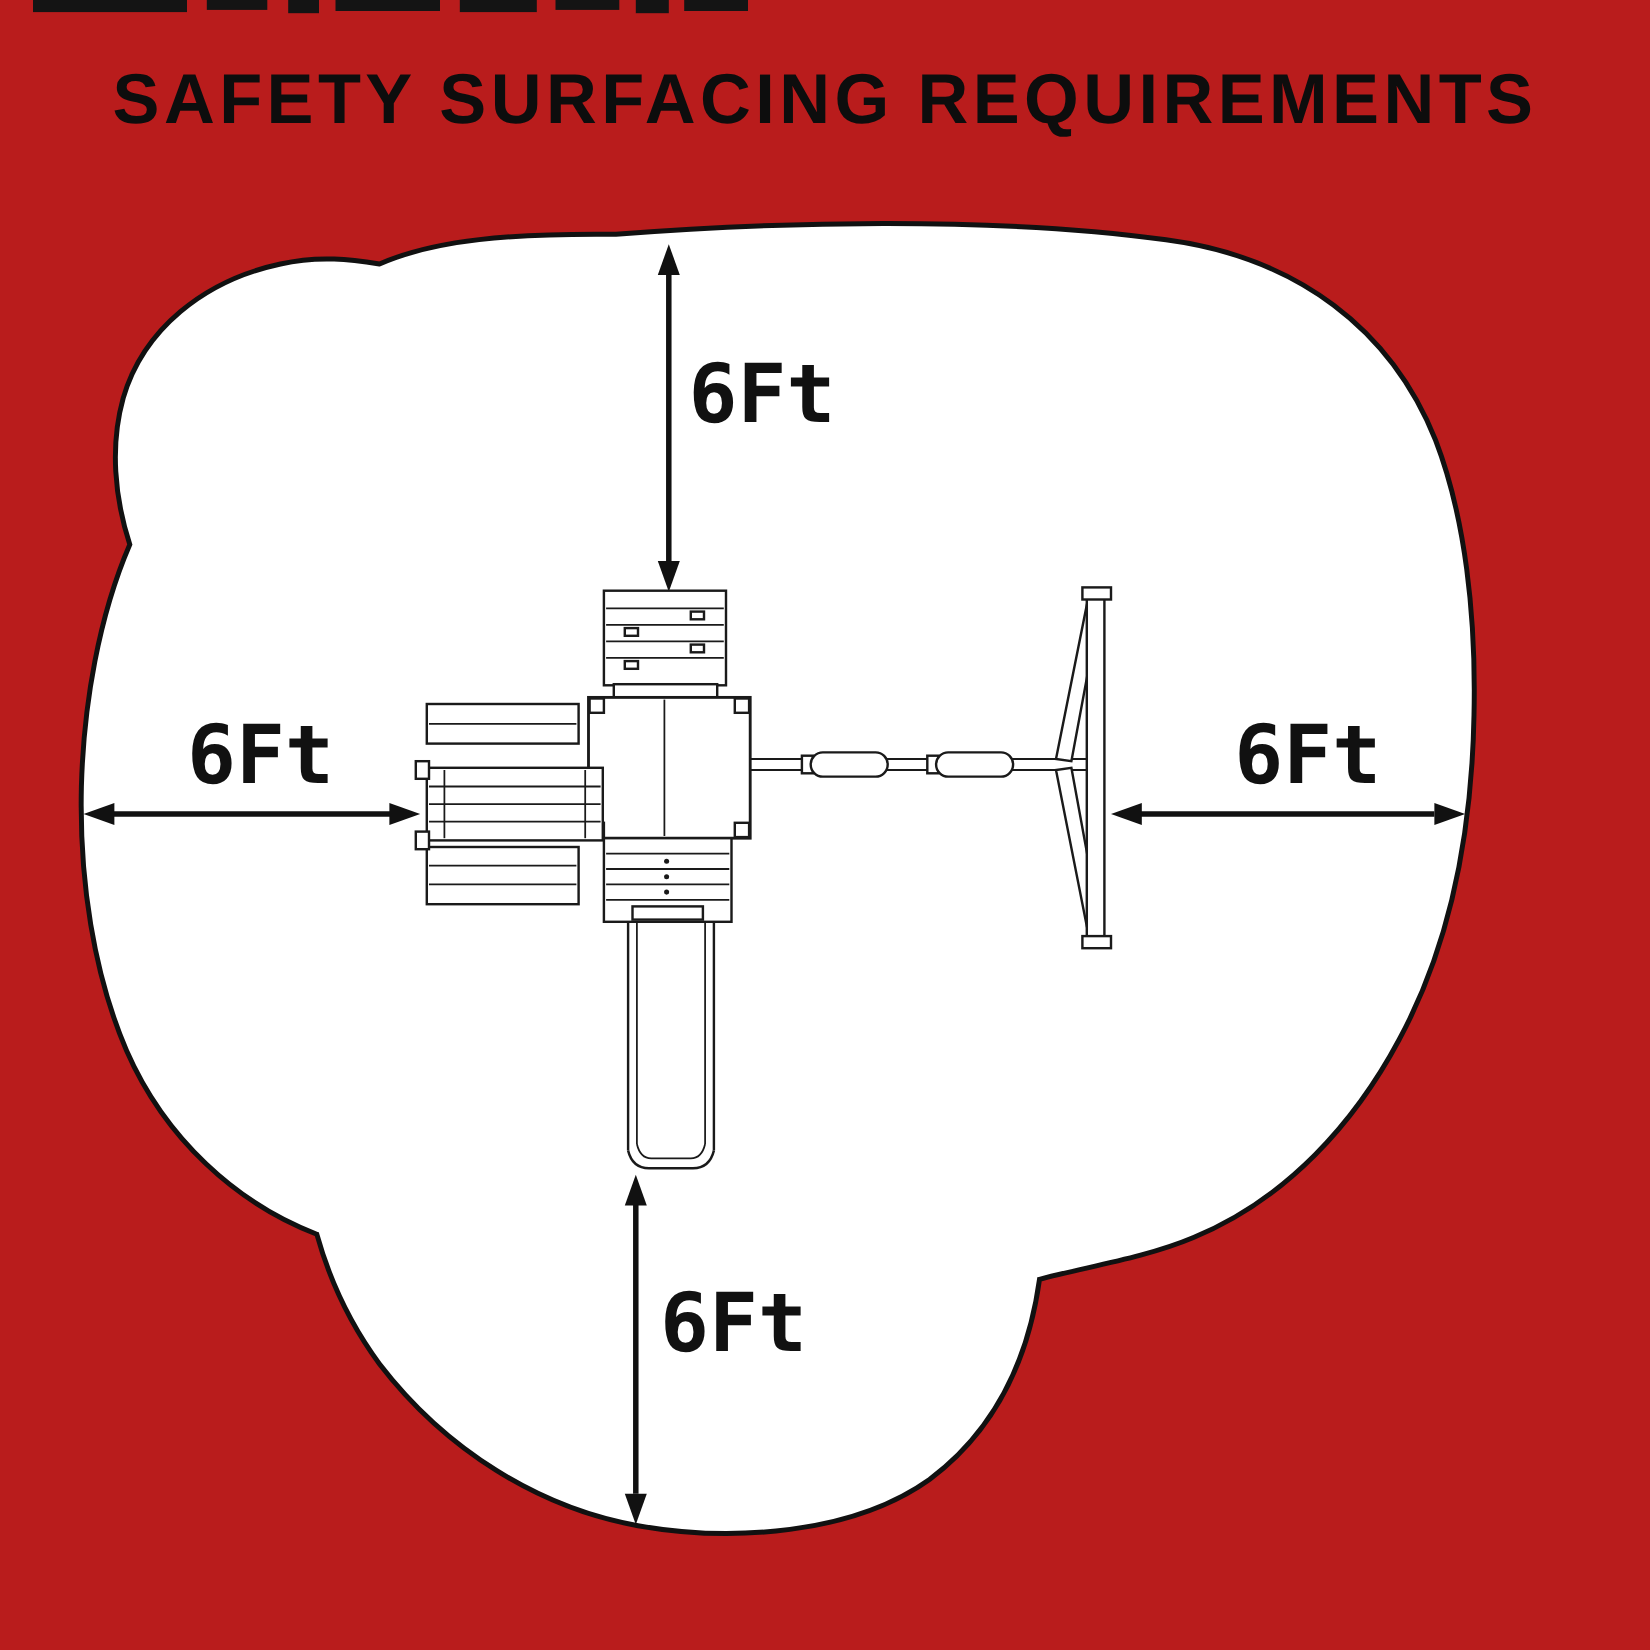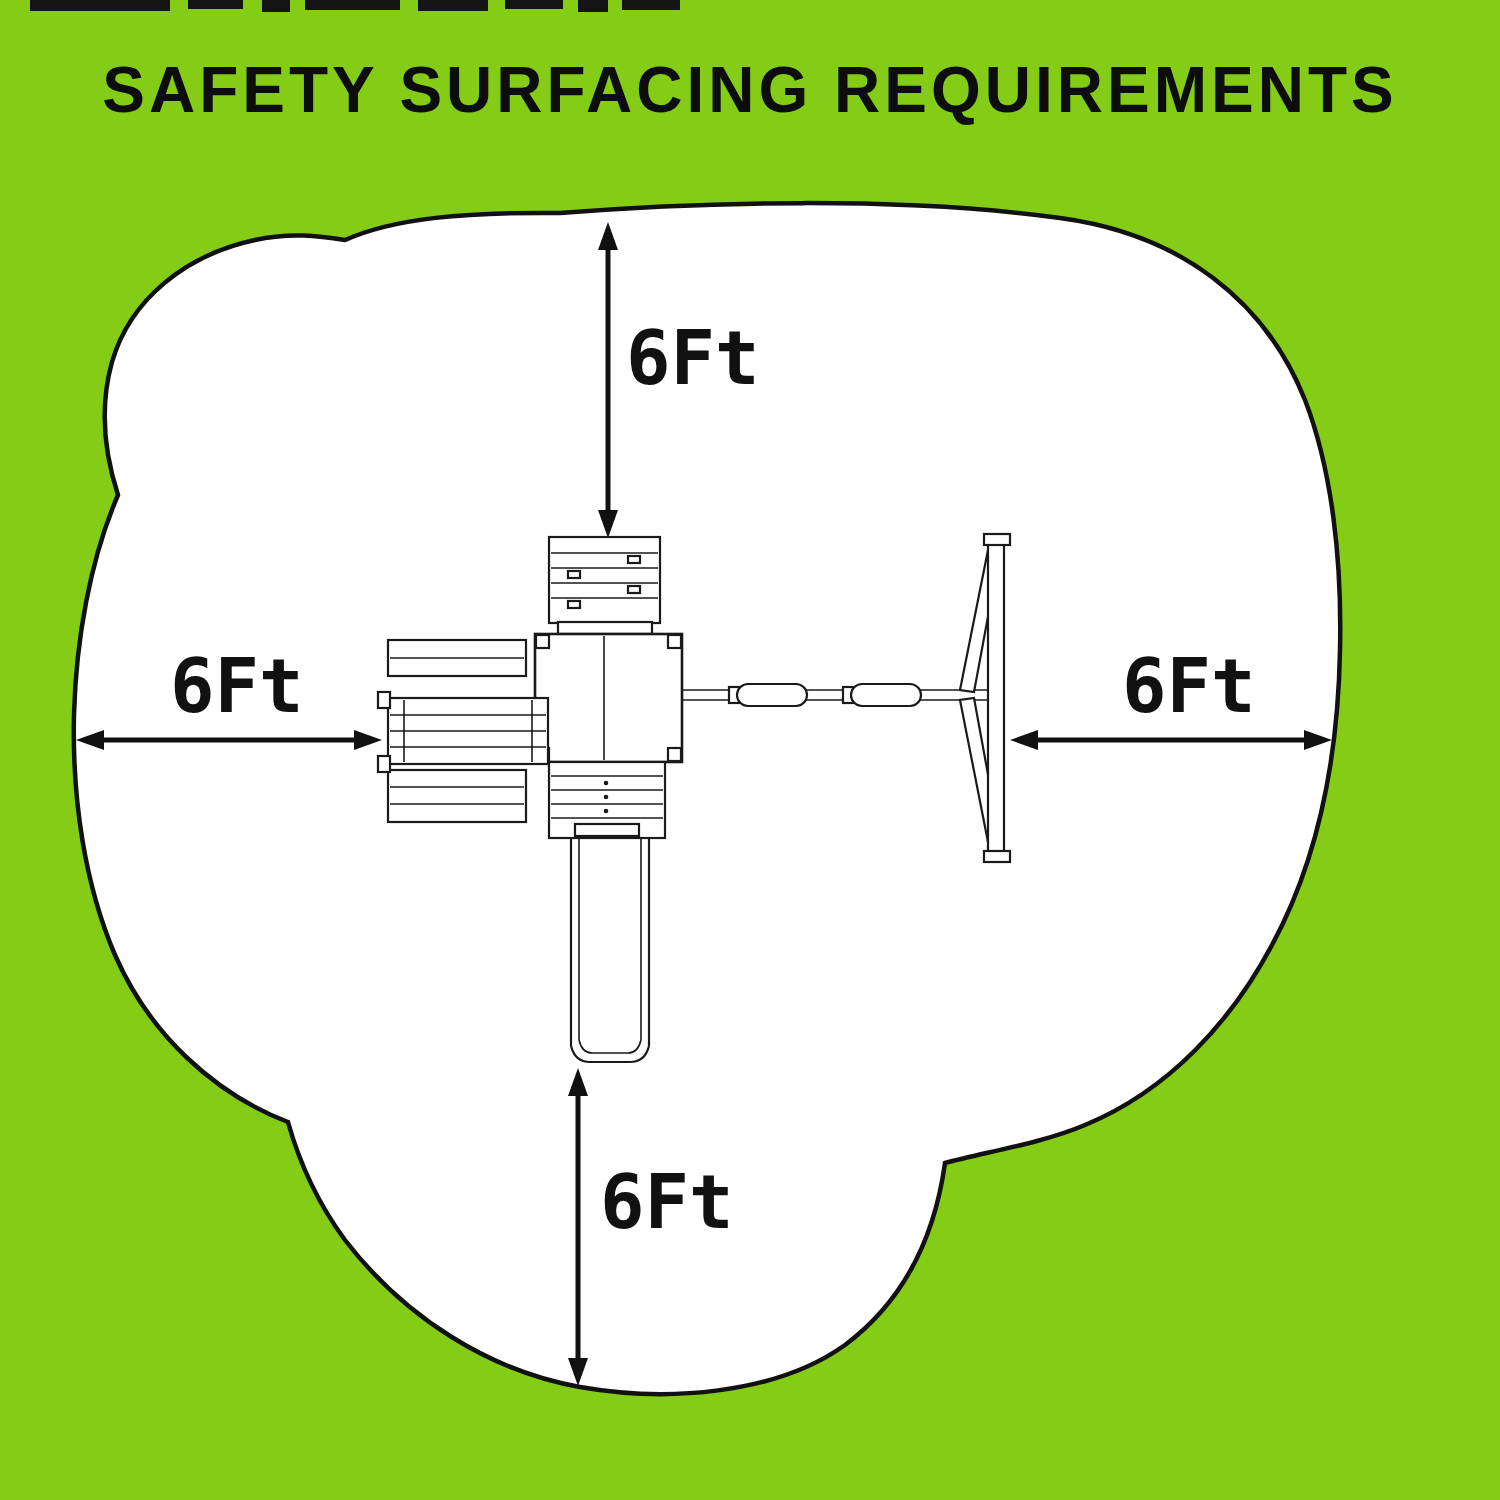--- a/index.html
+++ b/index.html
@@ -1,20 +1,20 @@
 <!DOCTYPE html>
 <html><head>
 <meta charset="utf-8">
 <style>
   html, body { margin: 0; padding: 0; background: #ffffff; }
   .stage {
     position: relative;
     width: 1500px;
     height: 1500px;
-    background: #84cc16;
+    background: #b91c1c;
     font-family: "Liberation Sans", sans-serif;
     overflow: hidden;
   }
   svg { position: absolute; inset: 0; display: block; }
   .title-text {
     font-family: "Liberation Sans", sans-serif;
     font-weight: bold;
     font-size: 64px;
     letter-spacing: 4px;
     fill: #0d0d0d;

